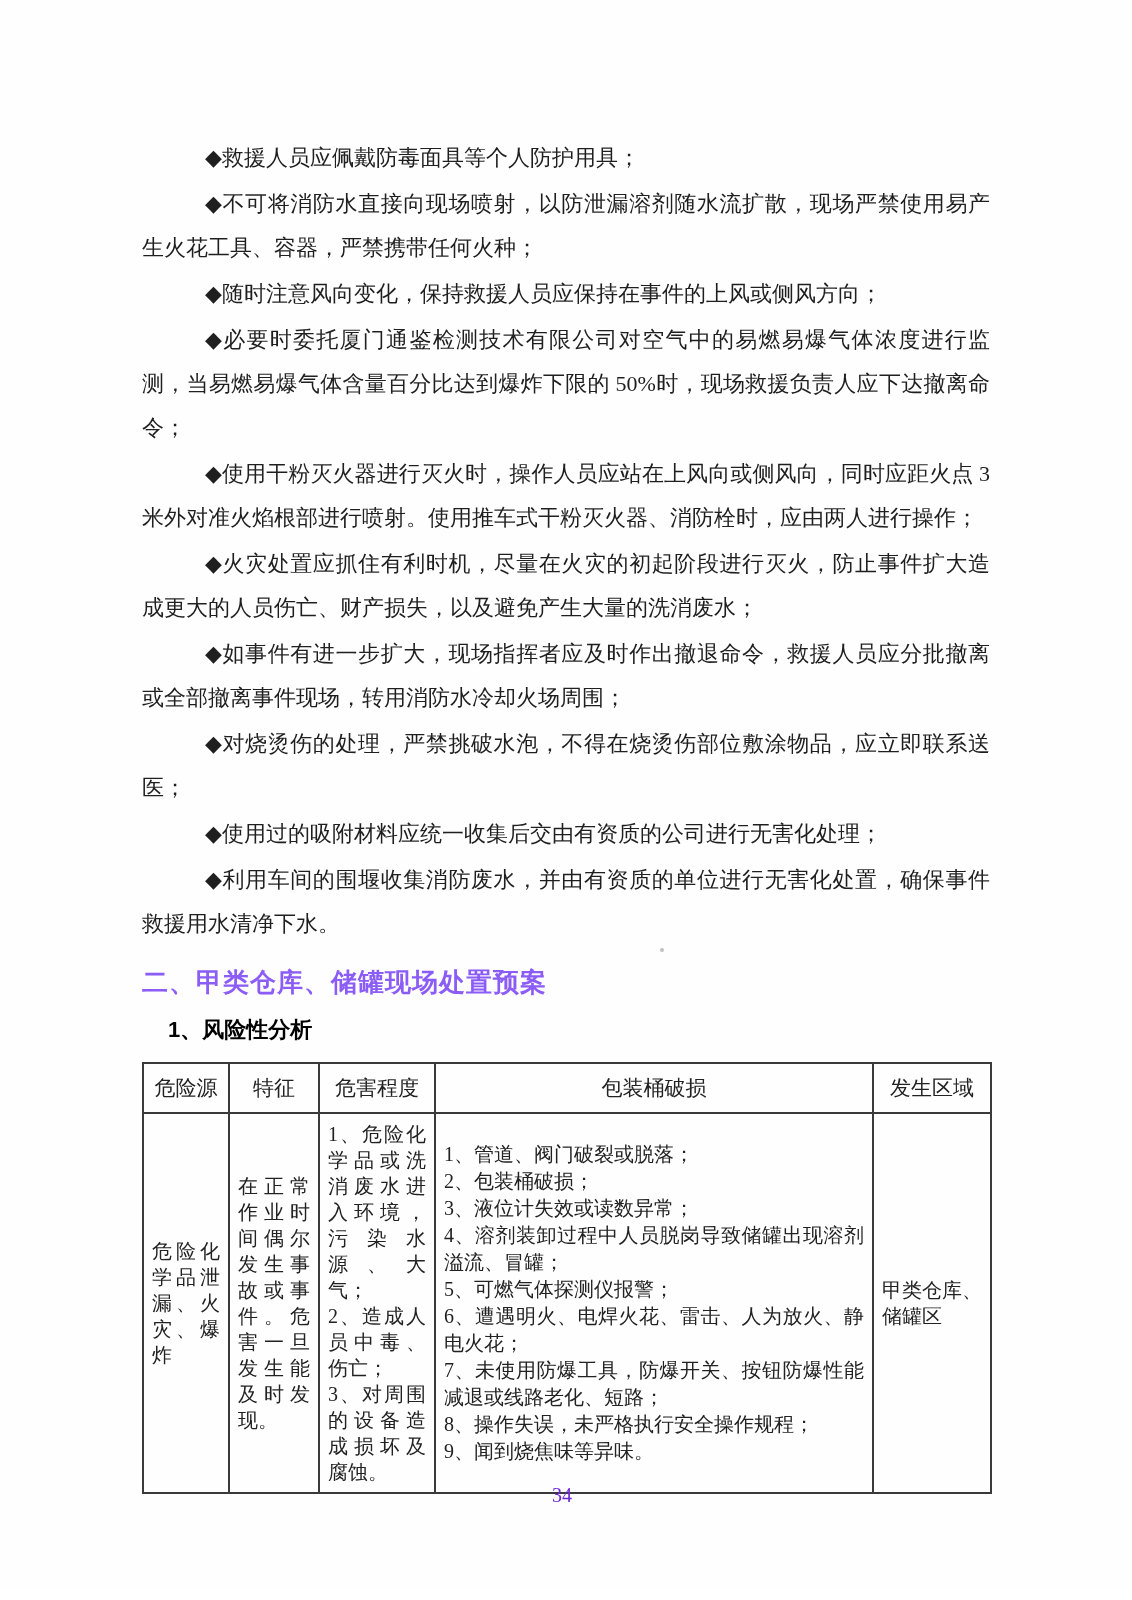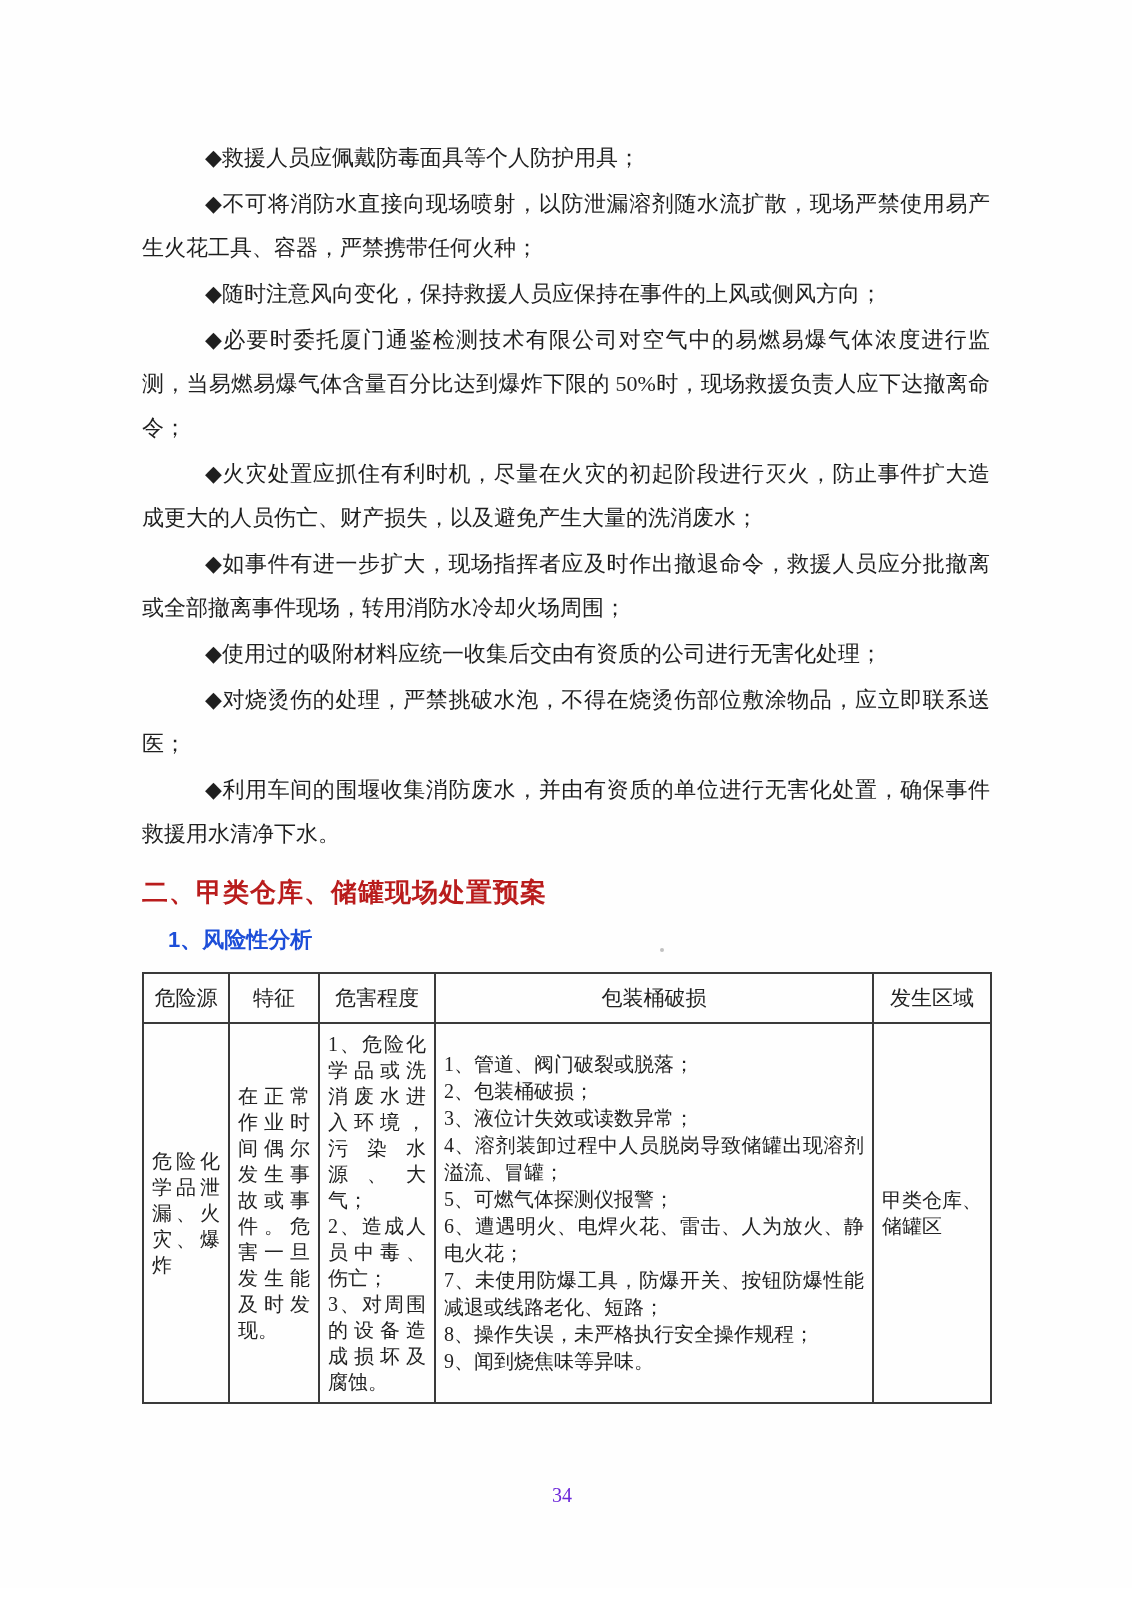--- a/index.html
+++ b/index.html
@@ -25,30 +25,30 @@
     text-align: justify;
     text-indent: 63px;
   }
   .section-heading {
     margin: 12px 0 0 0;
     font-family: "Liberation Sans", "DejaVu Sans", sans-serif;
     font-weight: 700;
     font-size: 26px;
     line-height: 48px;
     letter-spacing: 1px;
-    color: #b91c1c;
+    color: #8b5cf6;
   }
   .subsection-heading {
     margin: 2px 0 10px 0;
     font-family: "Liberation Sans", "DejaVu Sans", sans-serif;
     font-weight: 700;
     font-size: 22px;
     line-height: 44px;
     text-indent: 26px;
-    color: #1d4ed8;
+    color: #000000;
   }
   table.risk {
     width: 848px;
     table-layout: fixed;
     border-collapse: collapse;
     font-size: 20px;
     color: #222222;
   }
   table.risk th, table.risk td {
     border: 2px solid #3a3a3a;
@@ -110,24 +110,25 @@
 </head>
 <body>
 
 <div class="page">
   <div class="content">
 
     <p class="para">◆救援人员应佩戴防毒面具等个人防护用具；</p>
     <p class="para">◆不可将消防水直接向现场喷射，以防泄漏溶剂随水流扩散，现场严禁使用易产生火花工具、容器，严禁携带任何火种；</p>
     <p class="para">◆随时注意风向变化，保持救援人员应保持在事件的上风或侧风方向；</p>
     <p class="para">◆必要时委托厦门通鉴检测技术有限公司对空气中的易燃易爆气体浓度进行监测，当易燃易爆气体含量百分比达到爆炸下限的 50%时，现场救援负责人应下达撤离命令；</p>
+    <p class="para">◆使用干粉灭火器进行灭火时，操作人员应站在上风向或侧风向，同时应距火点 3 米外对准火焰根部进行喷射。使用推车式干粉灭火器、消防栓时，应由两人进行操作；</p>
     <p class="para">◆火灾处置应抓住有利时机，尽量在火灾的初起阶段进行灭火，防止事件扩大造成更大的人员伤亡、财产损失，以及避免产生大量的洗消废水；</p>
     <p class="para">◆如事件有进一步扩大，现场指挥者应及时作出撤退命令，救援人员应分批撤离或全部撤离事件现场，转用消防水冷却火场周围；</p>
+    <p class="para">◆对烧烫伤的处理，严禁挑破水泡，不得在烧烫伤部位敷涂物品，应立即联系送医；</p>
     <p class="para">◆使用过的吸附材料应统一收集后交由有资质的公司进行无害化处理；</p>
-    <p class="para">◆对烧烫伤的处理，严禁挑破水泡，不得在烧烫伤部位敷涂物品，应立即联系送医；</p>
     <p class="para">◆利用车间的围堰收集消防废水，并由有资质的单位进行无害化处置，确保事件救援用水清净下水。</p>
 
     <h2 class="section-heading">二、甲类仓库、储罐现场处置预案</h2>
     <h3 class="subsection-heading">1、风险性分析</h3>
 
     <table class="risk">
       <colgroup>
         <col class="c1">
           <col class="c2">
           <col class="c3">

